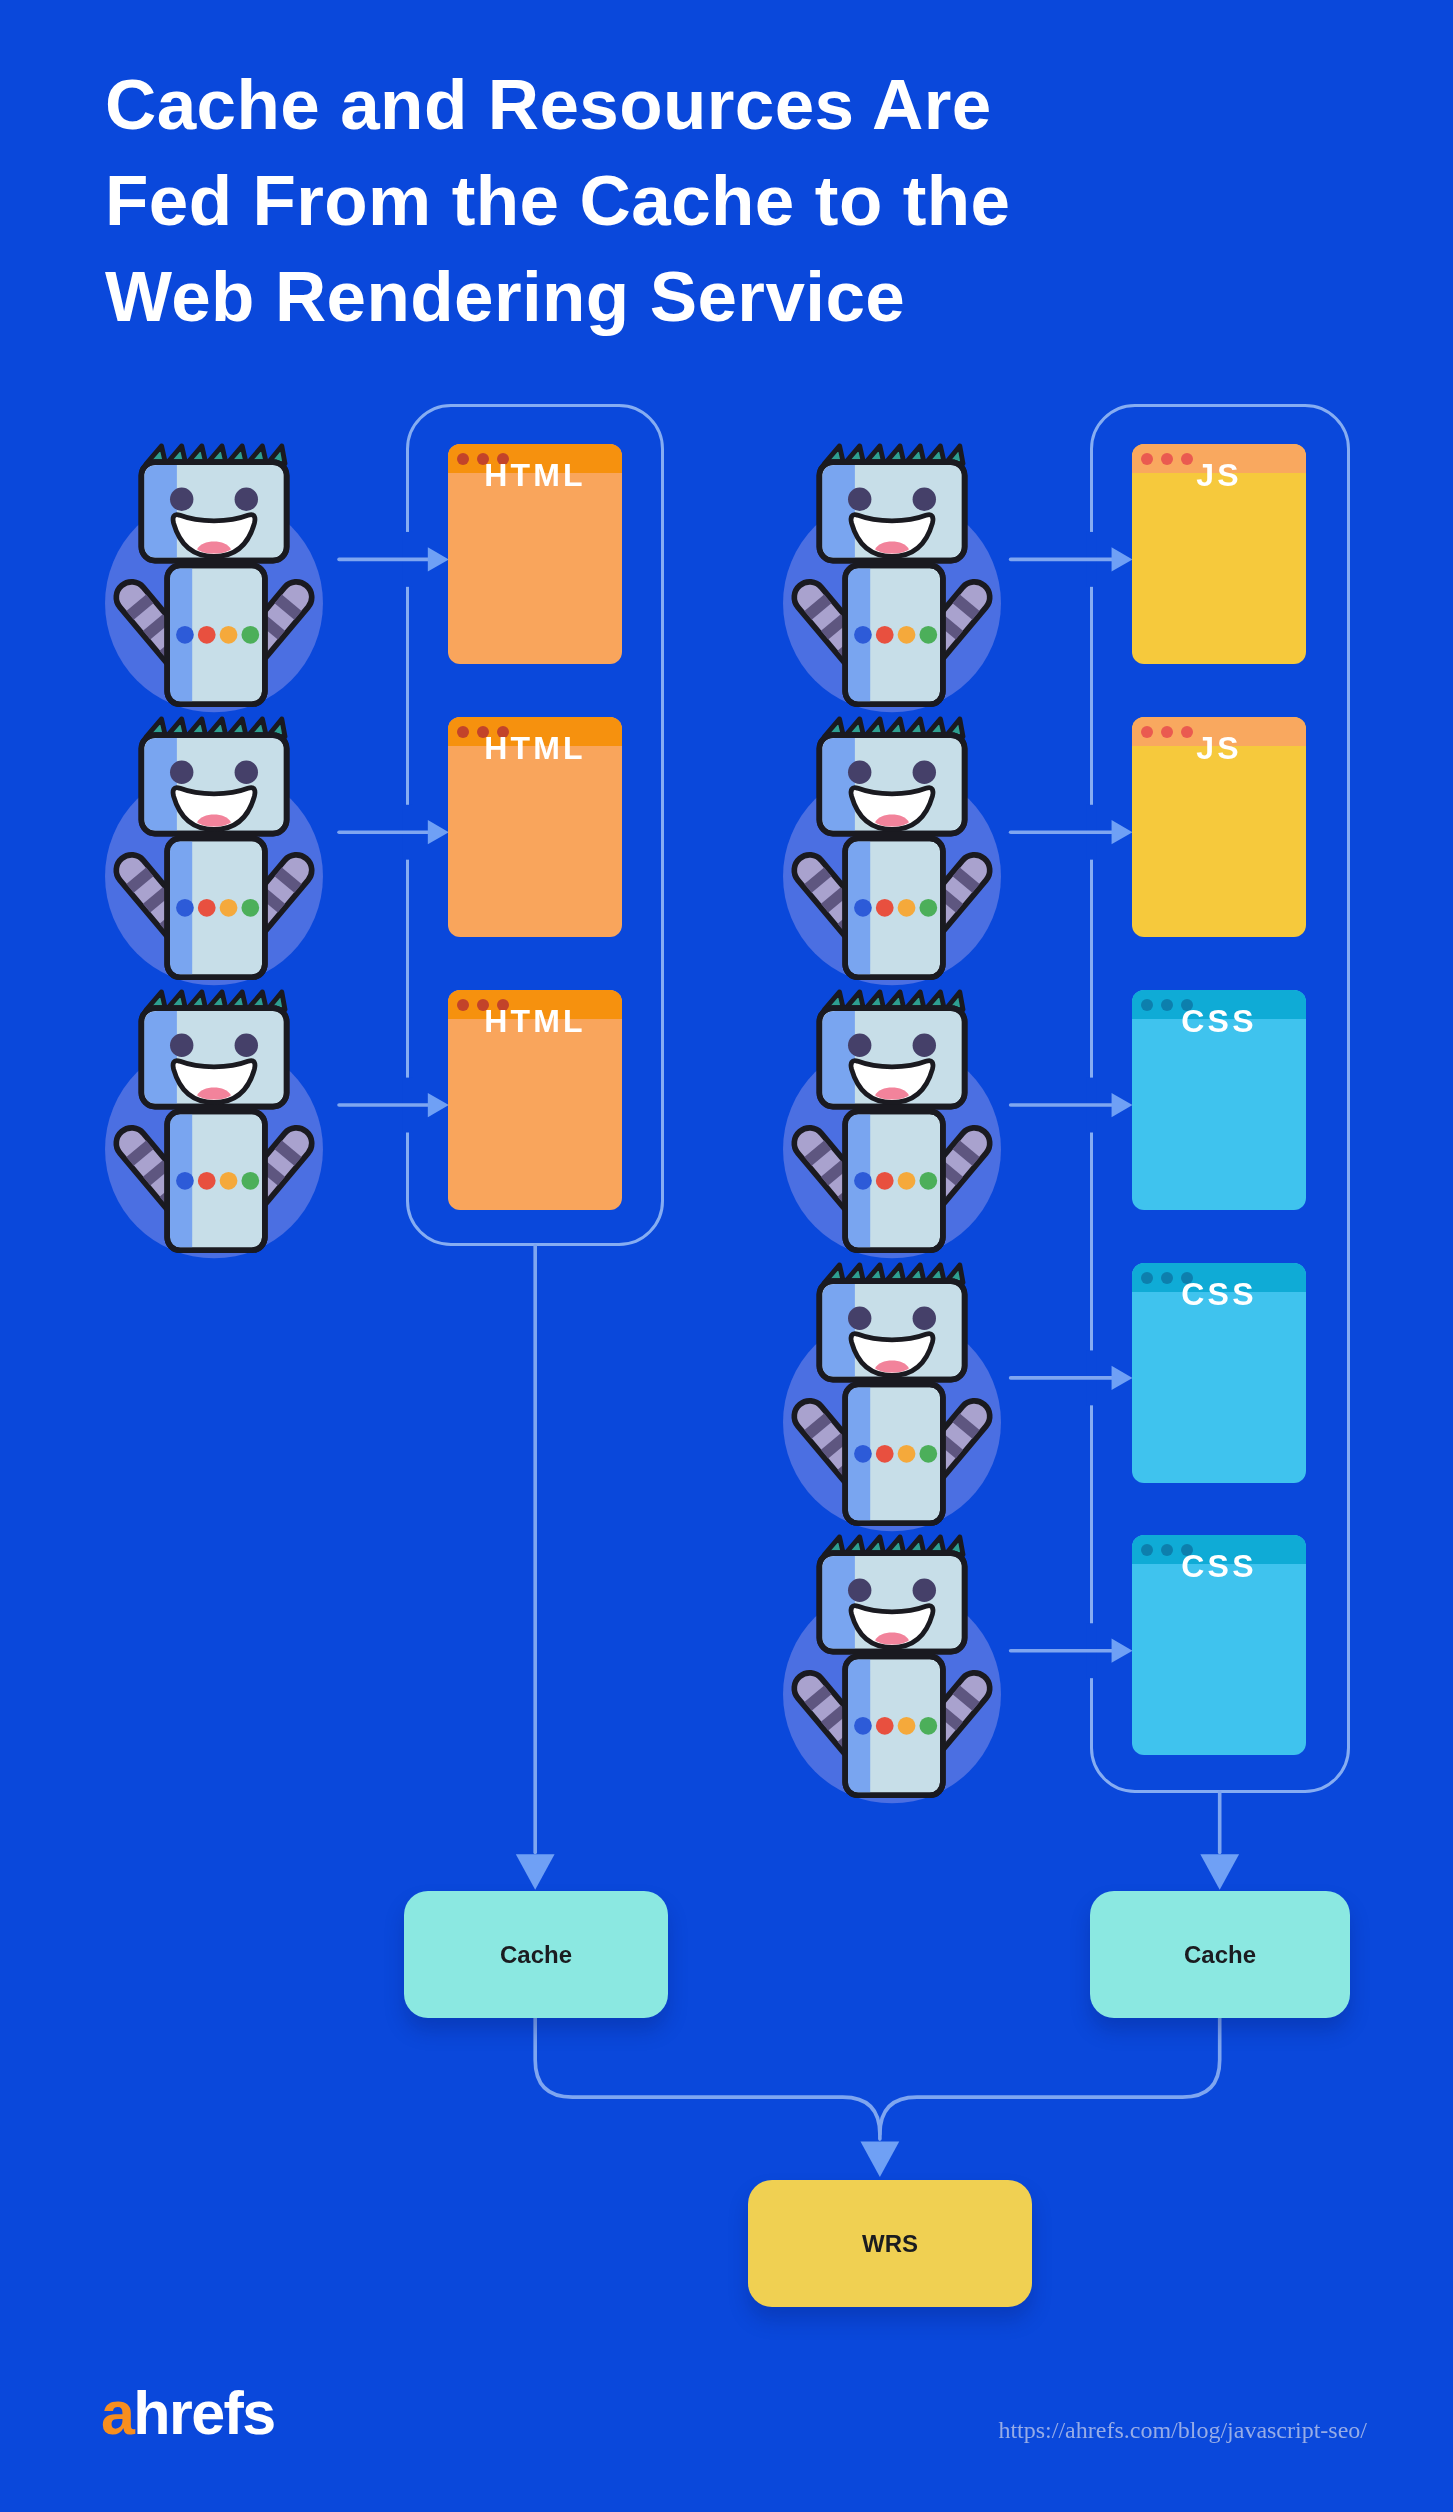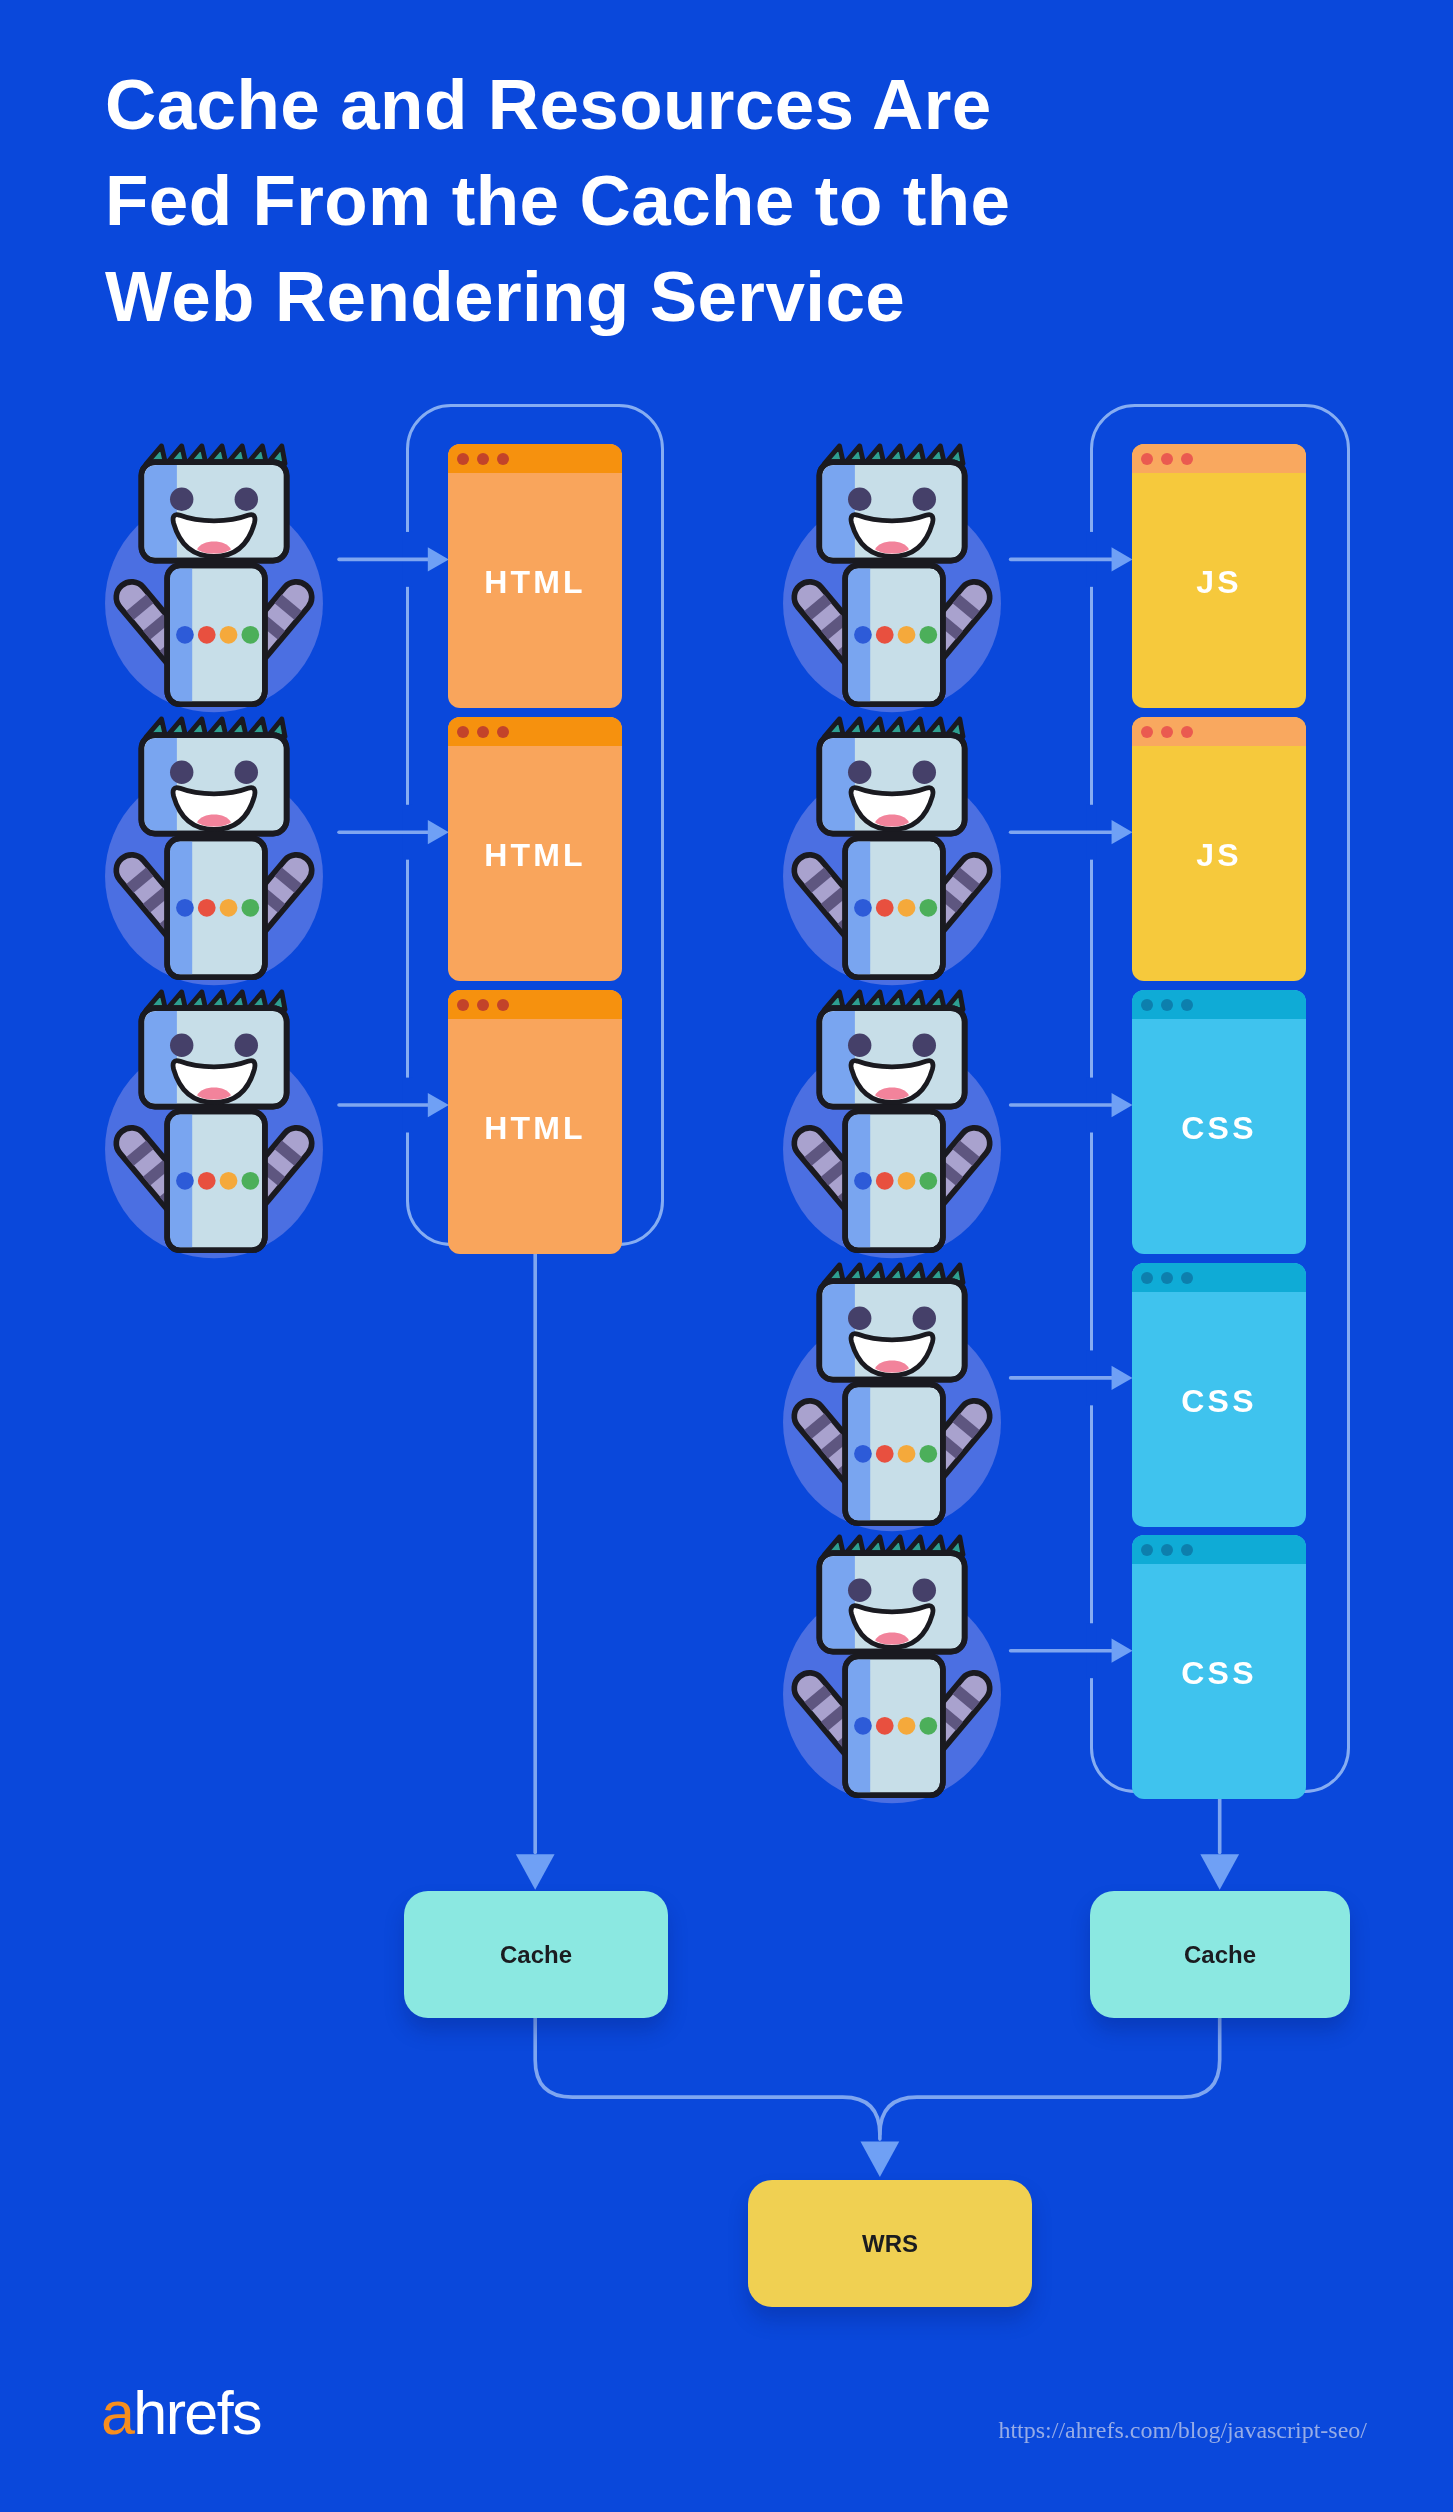--- a/index.html
+++ b/index.html
@@ -15,40 +15,40 @@
   .canvas{position:relative;width:1453px;height:2512px;background:var(--bg);
           font-family:"Liberation Sans",sans-serif;overflow:hidden}
   .title{position:absolute;left:105px;top:57px;margin:0;color:#FFFFFF;
          font-size:71px;font-weight:bold;line-height:96px;letter-spacing:0.4px}
   .title span{display:block}
   .frame{position:absolute;border:3.2px solid var(--frame);border-radius:45px}
   #frame-left{left:406px;top:404px;width:258px;height:842px}
   #frame-right{left:1090px;top:404px;width:260px;height:1389px}
   .connectors{position:absolute;left:0;top:0}
   .robot{position:absolute;width:226px;height:279px}
-  .card{position:absolute;width:174px;height:264px;border-radius:12px;overflow:hidden;
-        display:flex;align-items:center;justify-content:center}
+  .card{position:absolute;width:174px;height:220px;border-radius:12px;overflow:hidden;
+        display:flex;justify-content:center}
   .card .bar{position:absolute;top:0;left:0;right:0;height:29px;
              display:flex;align-items:center;padding-left:9px;gap:8px}
   .dot{width:12px;height:12px;border-radius:50%}
   .card-label{position:relative;padding-top:13px;color:#FFFFFF;font-weight:bold;
               font-size:32px;letter-spacing:3.2px}
   .card-html{background:var(--html-body)} .card-html .bar{background:var(--html-head)}
   .card-html .dot{background:var(--html-dot)}
   .card-js{background:var(--js-body)} .card-js .bar{background:var(--js-head)}
   .card-js .dot{background:var(--js-dot)}
   .card-css{background:var(--css-body)} .card-css .bar{background:var(--css-head)}
   .card-css .dot{background:var(--css-dot)}
   .pill{position:absolute;height:127px;border-radius:24px;display:flex;align-items:center;
         justify-content:center;font-weight:bold;font-size:24px;color:var(--dark);
         box-shadow:0 13px 19.4px rgba(8,24,100,.25)}
   #cache-left{left:404px;top:1891px;width:264px;background:var(--cache)}
   #cache-right{left:1090px;top:1891px;width:260px;background:var(--cache)}
   #wrs{left:748px;top:2180px;width:284px;background:var(--wrs)}
-  .logo{position:absolute;left:101px;top:2378px;font-size:61px;font-weight:normal;
+  .logo{position:absolute;left:101px;top:2378px;font-size:61px;font-weight:bold;
         color:#FFFFFF;letter-spacing:-1.6px}
   .logo .first{color:var(--logo-orange)}
   .url{position:absolute;right:86px;top:2417px;font-family:Liberation Serif, serif;
        font-size:24px;color:var(--url)}
   .defs{position:absolute;width:0;height:0;overflow:hidden}
 </style>
 </head>
 <body>
 
 <svg class="defs" aria-hidden="true">

